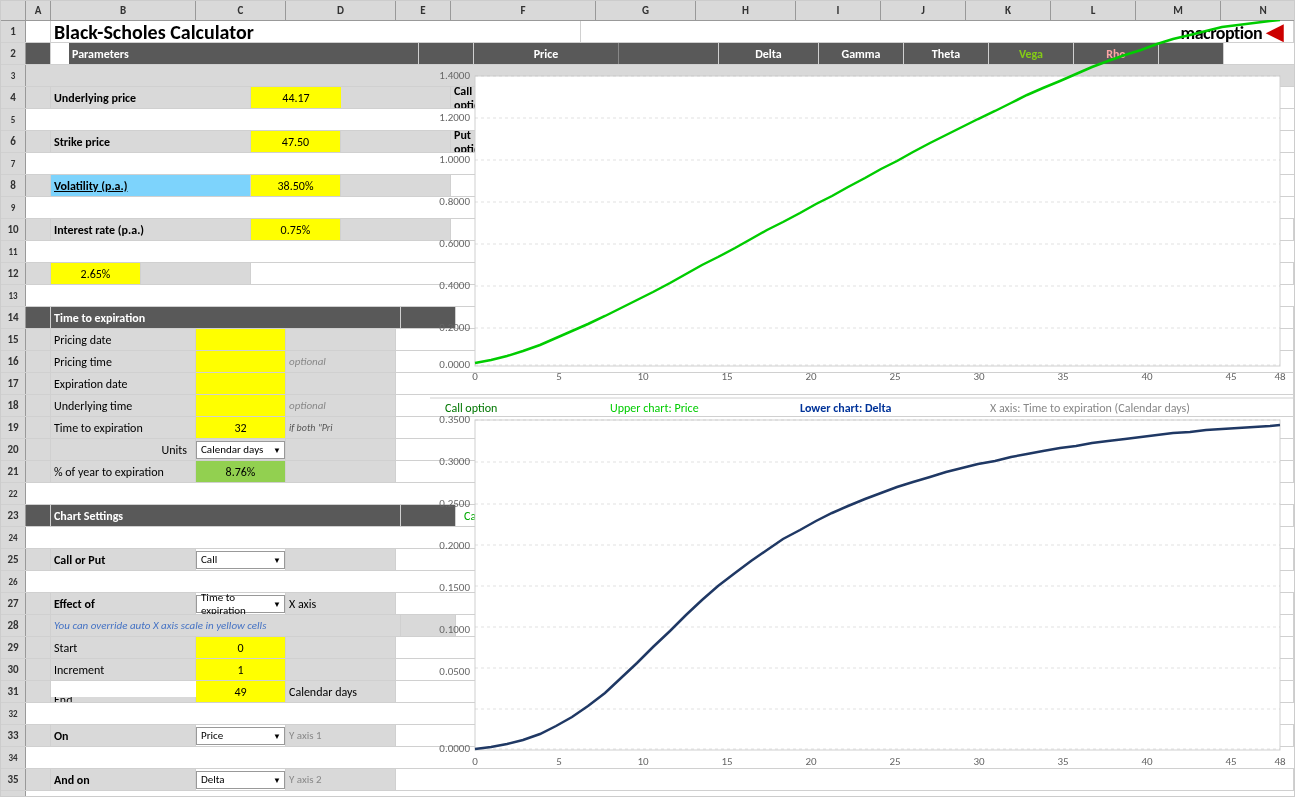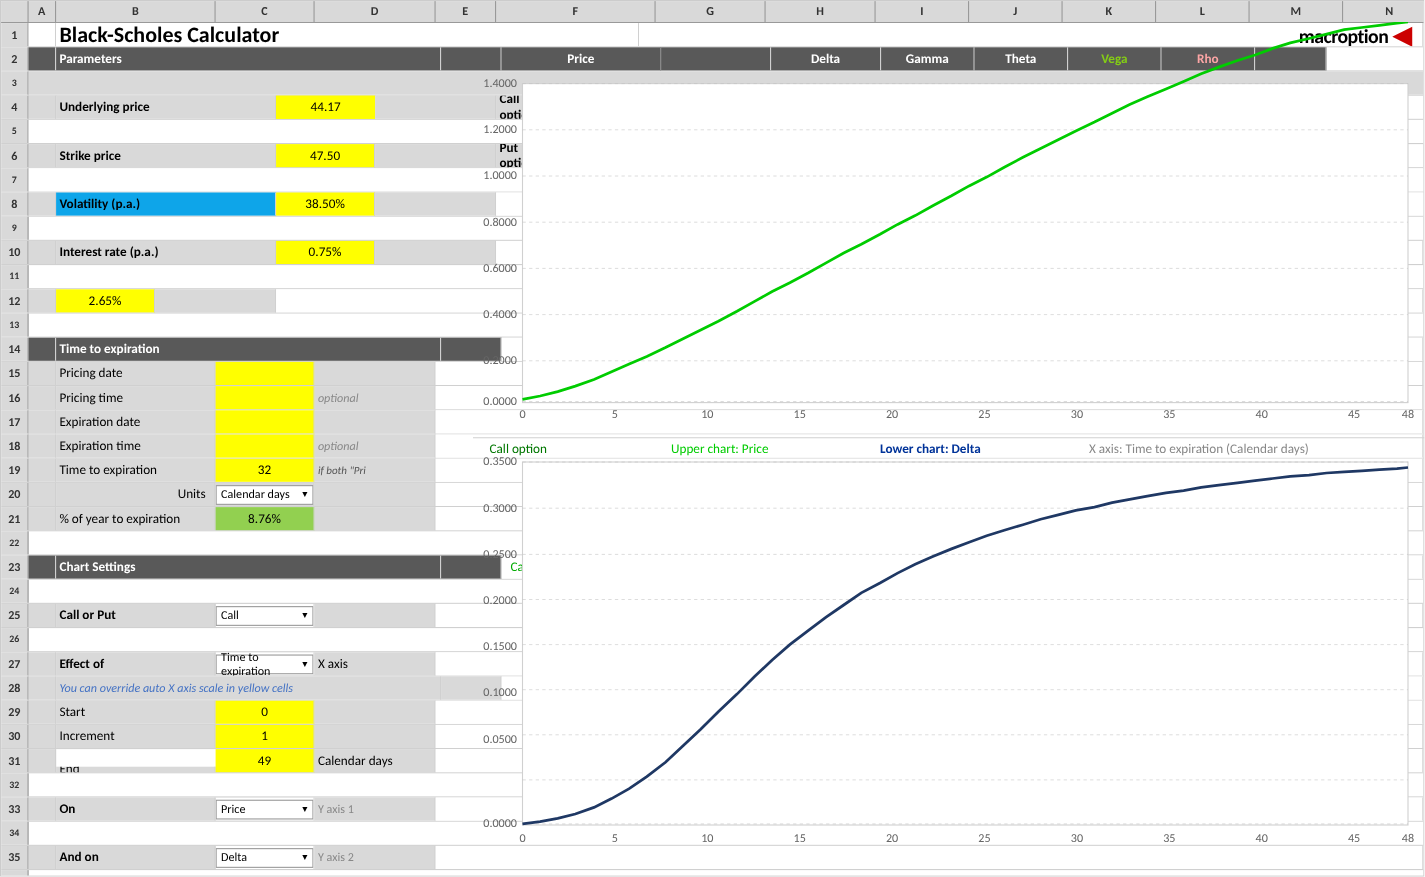--- a/index.html
+++ b/index.html
@@ -68,21 +68,21 @@
       <div class="cell" style="flex:1; background:#fff; justify-content:flex-end; padding-right:10px;">
         <span class="macroption-logo">
           <span>macroption</span><span style="color:#cc0000; font-size:22px;"> ◀</span>
         </span>
       </div>
     </div>
 
     <div class="row" style="height:22px;">
       <div class="row-num">2</div>
       <div class="cell" style="width:25px; background:#595959;"></div>
-      <div class="cell bold section-header" style="width:350px;">Parameters</div>
+      <div class="cell bold section-header" style="width:350px;margin-left:18px;">Parameters</div>
       <div class="cell" style="width:55px; background:#595959;"></div>
       <div class="cell center bold" style="width:145px; background:#595959; color:#fff; border-right:1px solid #888;">Price</div>
       <div class="cell center" style="width:100px; background:#595959;"></div>
       <div class="cell center bold" style="width:100px; background:#595959; color:#fff;">Delta</div>
       <div class="cell center bold" style="width:85px; background:#595959; color:#fff;">Gamma</div>
       <div class="cell center bold" style="width:85px; background:#595959; color:#fff;">Theta</div>
       <div class="cell center bold" style="width:85px; background:#595959; color:#84cc16;">Vega</div>
       <div class="cell center bold" style="width:85px; background:#595959; color:#fca5a5;">Rho</div>
       <div class="cell" style="width:65px; background:#595959;"></div>
     </div>
@@ -132,21 +132,21 @@
     </div>
 
     <div class="row" style="height:4px;">
       <div class="row-num" style="font-size:9px;">7</div>
       <div style="flex:1; background:#fff;"></div>
     </div>
 
     <div class="row" style="height:22px;">
       <div class="row-num">8</div>
       <div class="cell" style="width:25px; background:#d9d9d9;"></div>
-      <div class="cell bold" style="width:200px; background:#0ea5e9;">Volatility (p.a.)</div>
+      <div class="cell bold" style="width:200px; background:#7dd3fc;text-decoration:underline;">Volatility (p.a.)</div>
       <div class="cell center yellow" style="width:90px;">38.50%</div>
       <div class="cell" style="width:110px; background:#d9d9d9;"></div>
 
       <div class="cell" style="flex:1; background:#fff; padding:0; overflow:hidden; border-right:none;"></div>
     </div>
 
     <div class="row" style="height:4px;">
       <div class="row-num" style="font-size:9px;">9</div>
       <div style="flex:1;"></div>
     </div>
@@ -209,21 +209,21 @@
       <div class="cell" style="width:25px; background:#d9d9d9;"></div>
       <div class="cell" style="width:145px; background:#d9d9d9;">Expiration date</div>
       <div class="cell yellow" style="width:90px;"></div>
       <div class="cell" style="width:110px; background:#d9d9d9;"></div>
       <div class="cell" style="flex:1; background:#fff;"></div>
     </div>
 
     <div class="row" style="height:22px;">
       <div class="row-num">18</div>
       <div class="cell" style="width:25px; background:#d9d9d9;"></div>
-      <div class="cell" style="width:145px; background:#d9d9d9;">Expiration time</div>
+      <div class="cell" style="width:145px; background:#d9d9d9;">Underlying time</div>
       <div class="cell yellow" style="width:90px;"></div>
       <div class="cell optional-text" style="width:110px; background:#d9d9d9;">optional</div>
       <div class="cell" style="flex:1; background:#fff;"></div>
     </div>
 
     <div class="row" style="height:22px;">
       <div class="row-num">19</div>
       <div class="cell" style="width:25px; background:#d9d9d9;"></div>
       <div class="cell" style="width:145px; background:#d9d9d9;">Time to expiration</div>
       <div class="cell center yellow" style="width:90px;">32</div>

